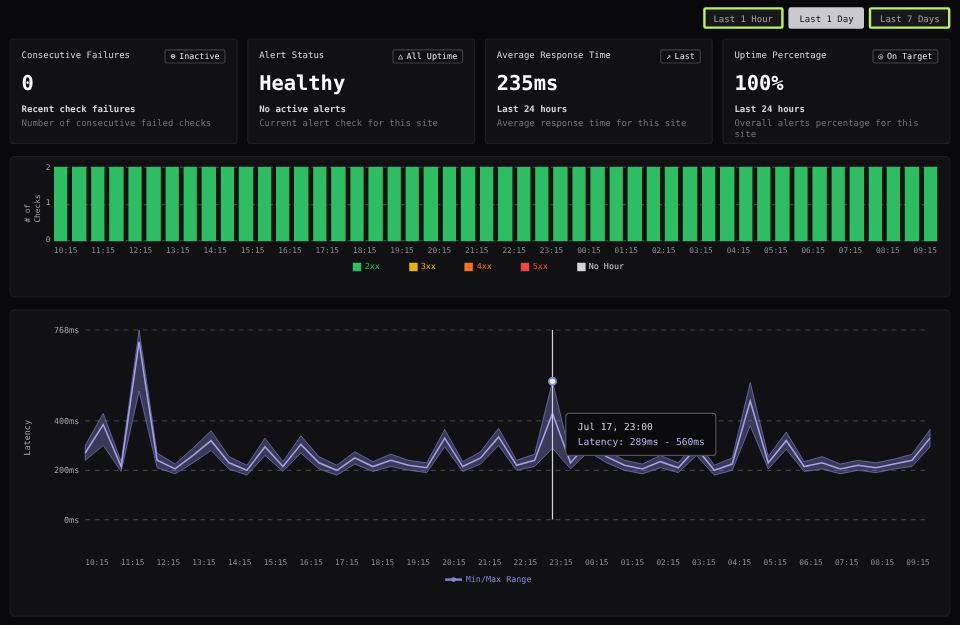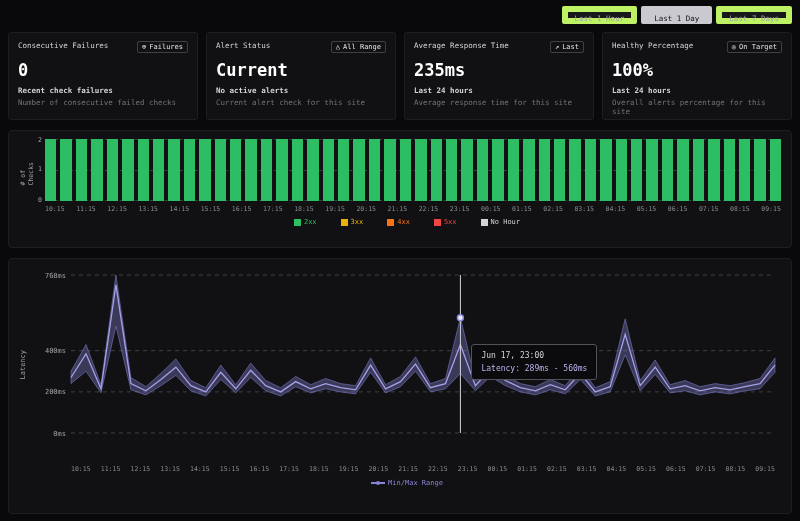--- a/index.html
+++ b/index.html
@@ -1,21 +1,21 @@
 <!DOCTYPE html>
 <html><head>
 <meta charset="utf-8">
 <style>
   * { box-sizing: border-box; }
   body { margin:0; background:#050507; }
   .page { width:800px; height:521px; background:#09090b; font-family:"DejaVu Sans Mono", monospace; color:#e4e4e7; padding:6px 8px; overflow:hidden; }
 
   
   .topbar { display:flex; justify-content:flex-end; gap:4px; margin-bottom:8px; height:18px; }
-  .tr-btn { font-family:inherit; font-size:7.5px; padding:2px 7px; background:#18181b; color:#a1a1aa; border:6px solid #bef264; border-radius:2px; cursor:pointer; }
+  .tr-btn { font-family:inherit; font-size:7.5px; padding:2px 7px; background:#18181b; color:#a1a1aa; border:2px solid #bef264; border-radius:2px; cursor:pointer; }
   .tr-btn.active { background:#c9c9cf; color:#111113; border-color:#c9c9cf; }
 
   
   .cards { display:grid; grid-template-columns:repeat(4,1fr); gap:8px; margin-bottom:10px; }
   .card { background:#111113; border:1px solid #1e1e22; border-radius:3px; padding:8px 9px; height:88px; }
   .card-head { display:flex; justify-content:space-between; align-items:flex-start; gap:4px; }
   .card-title { font-size:7.5px; color:#d4d4d8;text-align:center; }
   .badge { display:inline-flex; gap:3px; align-items:center; font-size:7px; border:1px solid #3f3f46; border-radius:2px; padding:1px 4px; color:#e4e4e7; white-space:nowrap; }
   .card-value { font-size:17px; font-weight:bold; color:#ffffff; margin:7px 0 6px; }
   .card-sub { font-size:7.5px; font-weight:bold; color:#d4d4d8; margin-bottom:3px; }
@@ -70,57 +70,57 @@
     <button class="tr-btn active">Last 1 Day</button>
     <button class="tr-btn">Last 7 Days</button>
   </div>
 
   <div class="cards">
     <div class="card">
       <div class="card-head">
         <span class="card-title">Consecutive Failures</span>
         <span class="badge">
           <span>⊕</span>
-          <span>Failures</span>
+          <span>Inactive</span>
         </span>
       </div>
       <div class="card-value">0</div>
       <div class="card-sub">Recent check failures</div>
       <div class="card-desc">Number of consecutive failed checks</div>
     </div>
 
     <div class="card">
       <div class="card-head">
         <span class="card-title">Alert Status</span>
         <span class="badge">
           <span>△</span>
-          <span>All Range</span>
-        </span>
-      </div>
-      <div class="card-value">Current</div>
+          <span>All Uptime</span>
+        </span>
+      </div>
+      <div class="card-value">Healthy</div>
       <div class="card-sub">No active alerts</div>
       <div class="card-desc">Current alert check for this site</div>
     </div>
 
     <div class="card">
       <div class="card-head">
         <span class="card-title">Average Response Time</span>
         <span class="badge">
           <span>↗</span>
           <span>Last</span>
         </span>
       </div>
       <div class="card-value">235ms</div>
       <div class="card-sub">Last 24 hours</div>
       <div class="card-desc">Average response time for this site</div>
     </div>
 
     <div class="card">
       <div class="card-head">
-        <span class="card-title">Healthy Percentage</span>
+        <span class="card-title">Uptime Percentage</span>
         <span class="badge">
           <span>◎</span>
           <span>On Target</span>
         </span>
       </div>
       <div class="card-value">100%</div>
       <div class="card-sub">Last 24 hours</div>
       <div class="card-desc">Overall alerts percentage for this site</div>
     </div>
   </div>
@@ -285,18 +285,18 @@
       </div>
     <div class="legend lat-legend">
       <span class="leg-item">
         <span class="leg-line">
             <span class="leg-dot"></span>
           </span>
         <span class="leg-label-purple">Min/Max Range</span>
       </span>
     </div>
     <div class="tooltip" style="left: 462.447px; top: 85px;">
-      <div class="tip-title">Jun 17, 23:00</div>
+      <div class="tip-title">Jul 17, 23:00</div>
       <div class="tip-value">Latency: 289ms - 560ms</div>
     </div>
   </section>
 
 </div>
 
 </body></html>

